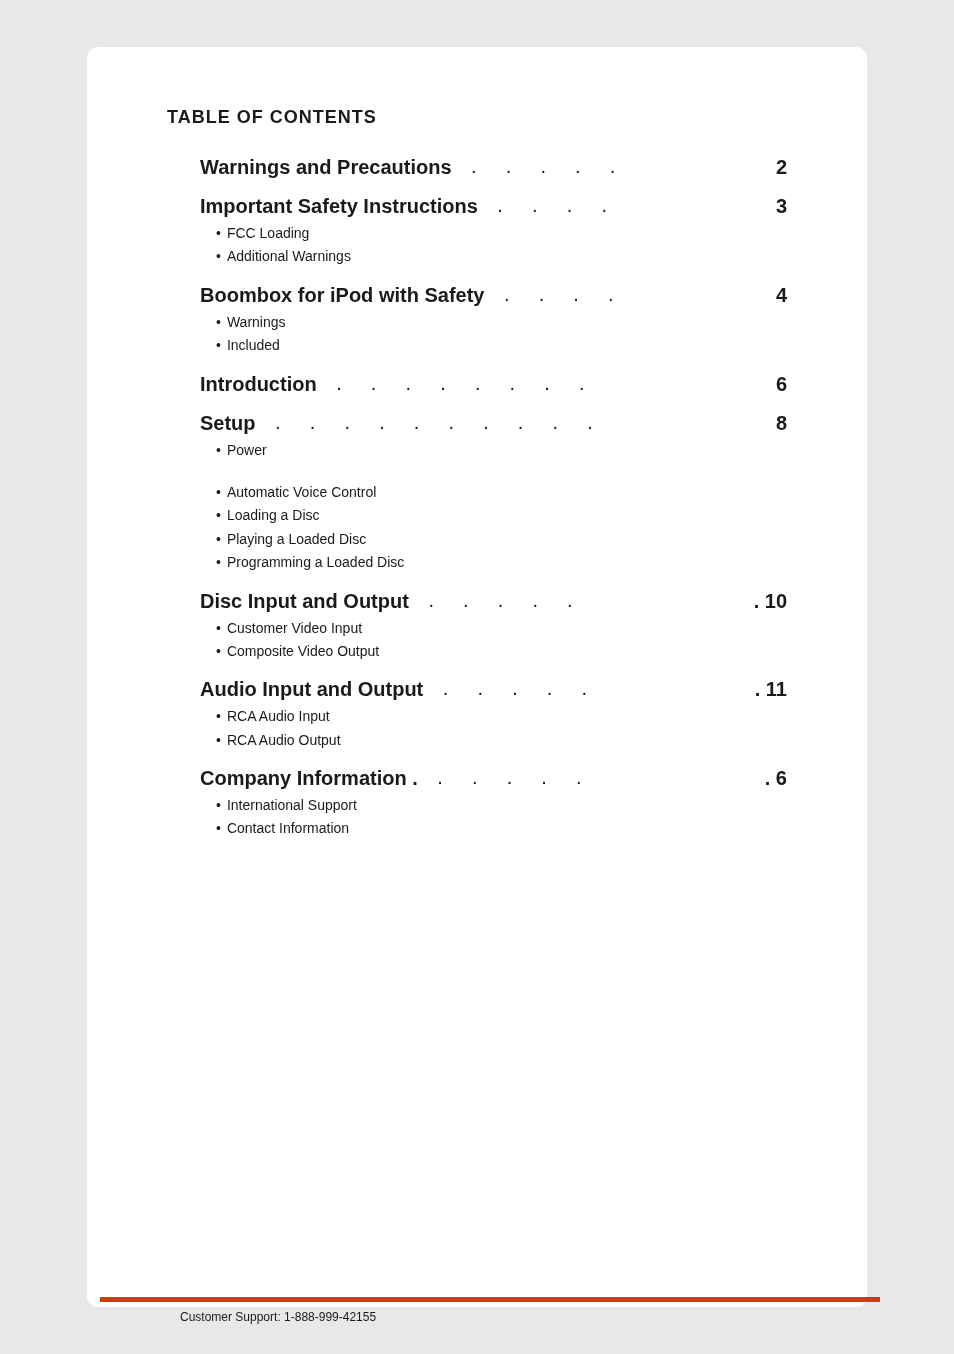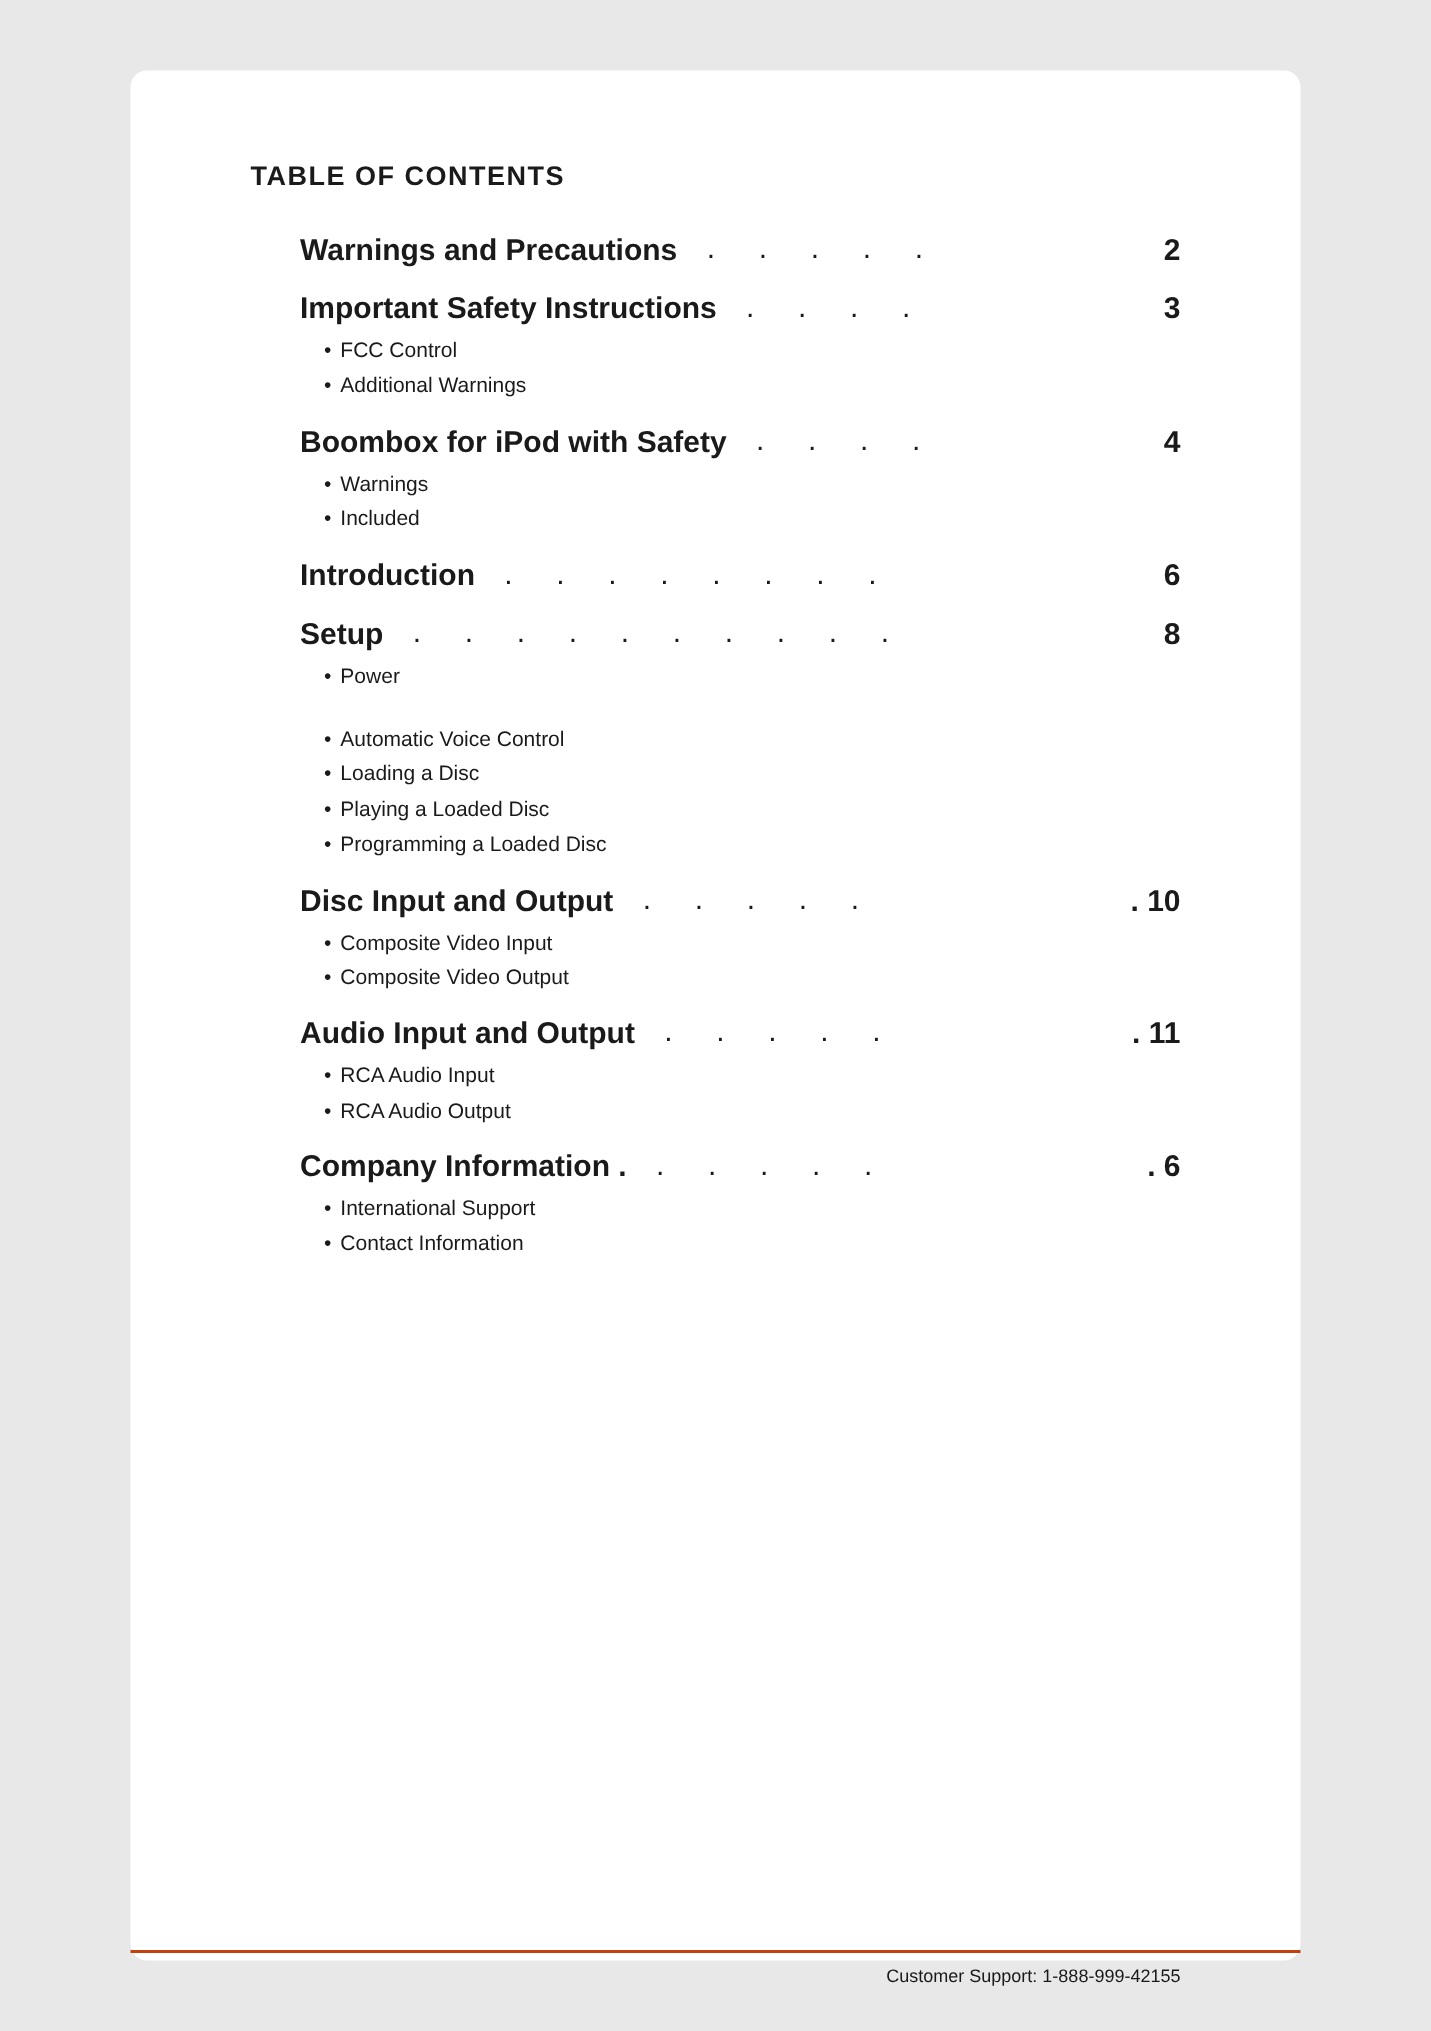--- a/index.html
+++ b/index.html
@@ -108,27 +108,27 @@
     .toc-bullet {
       font-size: 14px;
       margin-right: 6px;
       flex-shrink: 0;
       color: #1a1a1a;
     }
 
     .footer {
       position: absolute;
       bottom: 30px;
-      left: 87px;
+      left: 100px;
       width: 780px;
       display: flex;
       align-items: center;
-      justify-content: flex-end;
+      justify-content: flex-start;
       padding: 0 80px;
-      border-top: 2px solid #c2410c;
+      border-top: 5px solid #c2410c;
       padding-top: 8px;
     }
 
     .footer-text {
       font-size: 12px;
       color: #1a1a1a;
     }
 
     .footer-page {
       font-size: 12px;
@@ -152,21 +152,21 @@
 
     <div class="toc-entry">
       <div class="toc-main-row">
         <span class="toc-heading">Important Safety Instructions</span>
         <span class="toc-dots">&nbsp;.&nbsp;&nbsp;.&nbsp;&nbsp;.&nbsp;&nbsp;.</span>
         <span class="toc-page">3</span>
       </div>
       <div class="toc-sub-list">
         <div class="toc-sub-item">
           <span class="toc-bullet">•</span>
-          <span>FCC Control</span>
+          <span>FCC Loading</span>
         </div>
         <div class="toc-sub-item">
           <span class="toc-bullet">•</span>
           <span>Additional Warnings</span>
         </div>
       </div>
     </div>
 
     <div class="toc-entry">
       <div class="toc-main-row">
@@ -231,21 +231,21 @@
 
     <div class="toc-entry">
       <div class="toc-main-row">
         <span class="toc-heading">Disc Input and Output</span>
         <span class="toc-dots">&nbsp;.&nbsp;&nbsp;.&nbsp;&nbsp;.&nbsp;&nbsp;.&nbsp;&nbsp;.</span>
         <span class="toc-page">. 10</span>
       </div>
       <div class="toc-sub-list">
         <div class="toc-sub-item">
           <span class="toc-bullet">•</span>
-          <span>Composite Video Input</span>
+          <span>Customer Video Input</span>
         </div>
         <div class="toc-sub-item">
           <span class="toc-bullet">•</span>
           <span>Composite Video Output</span>
         </div>
       </div>
     </div>
 
     <div class="toc-entry">
       <div class="toc-main-row">

